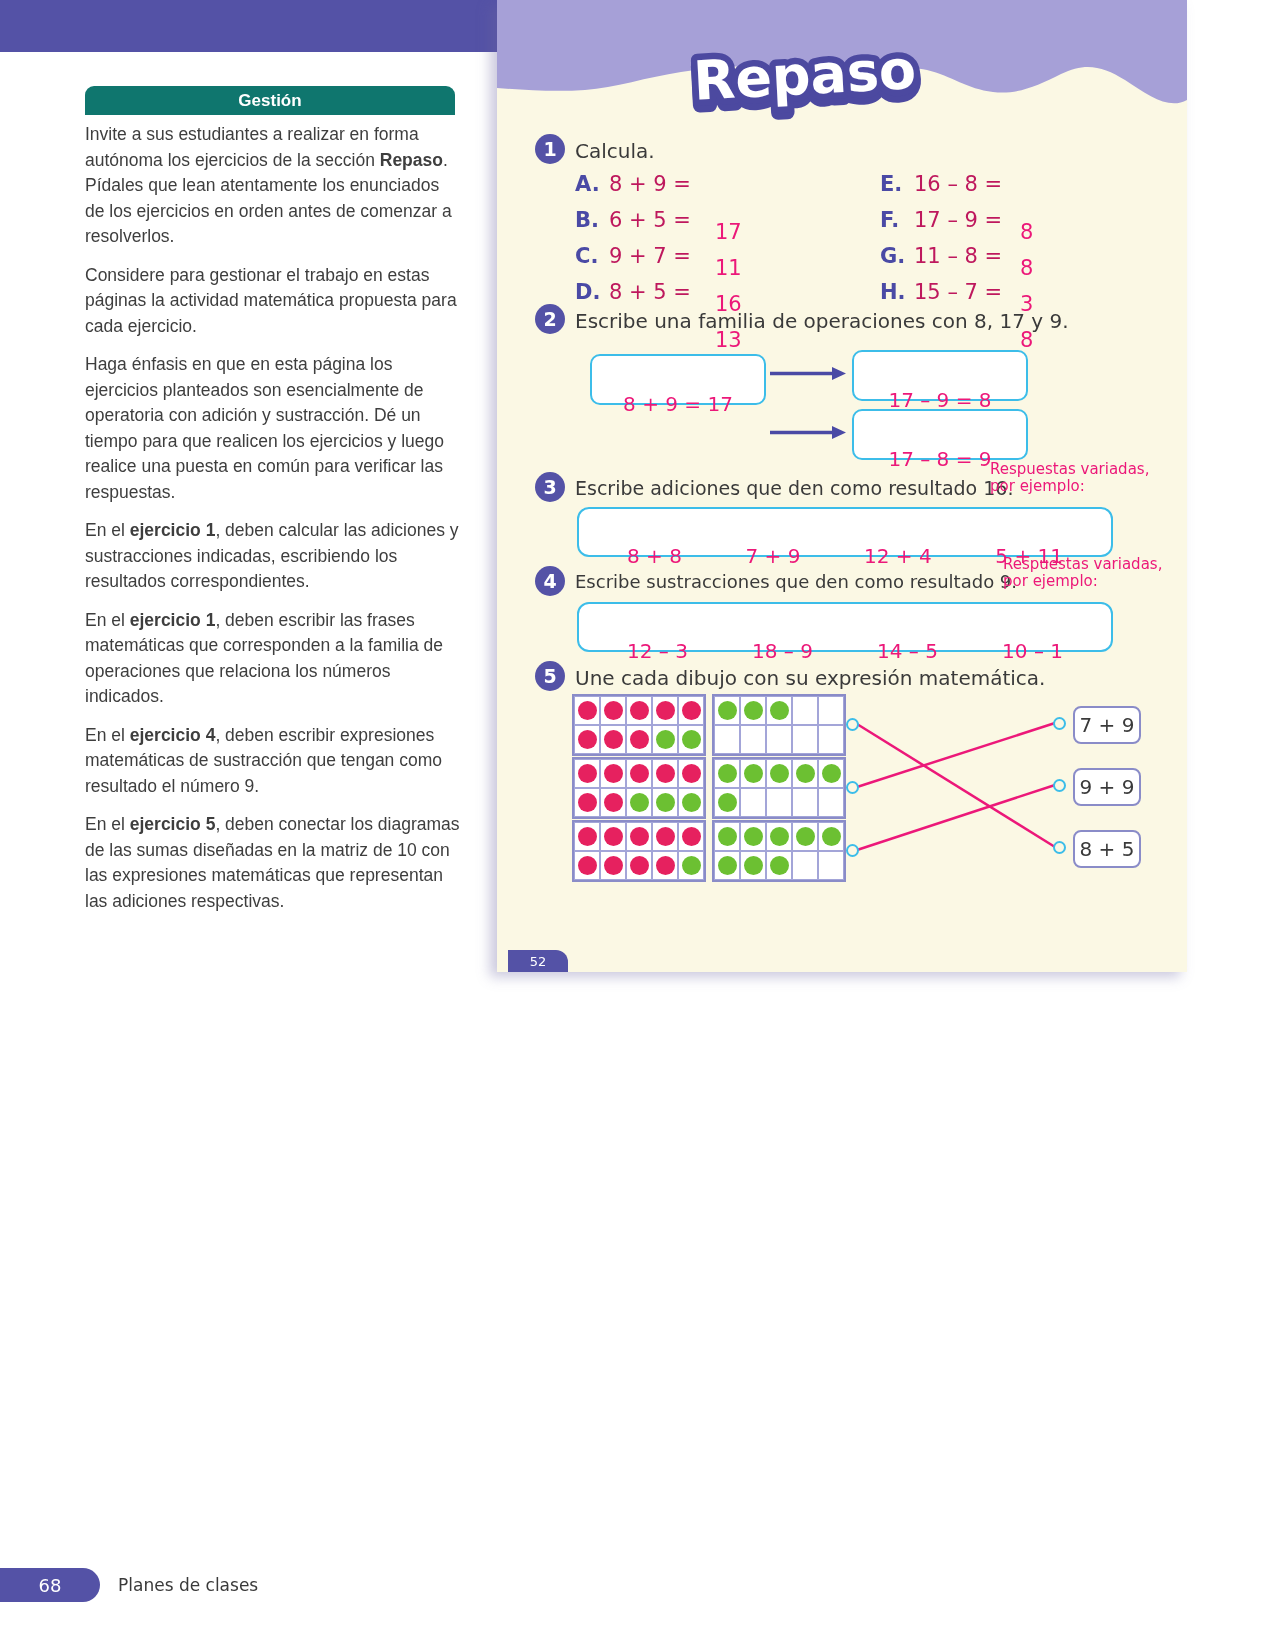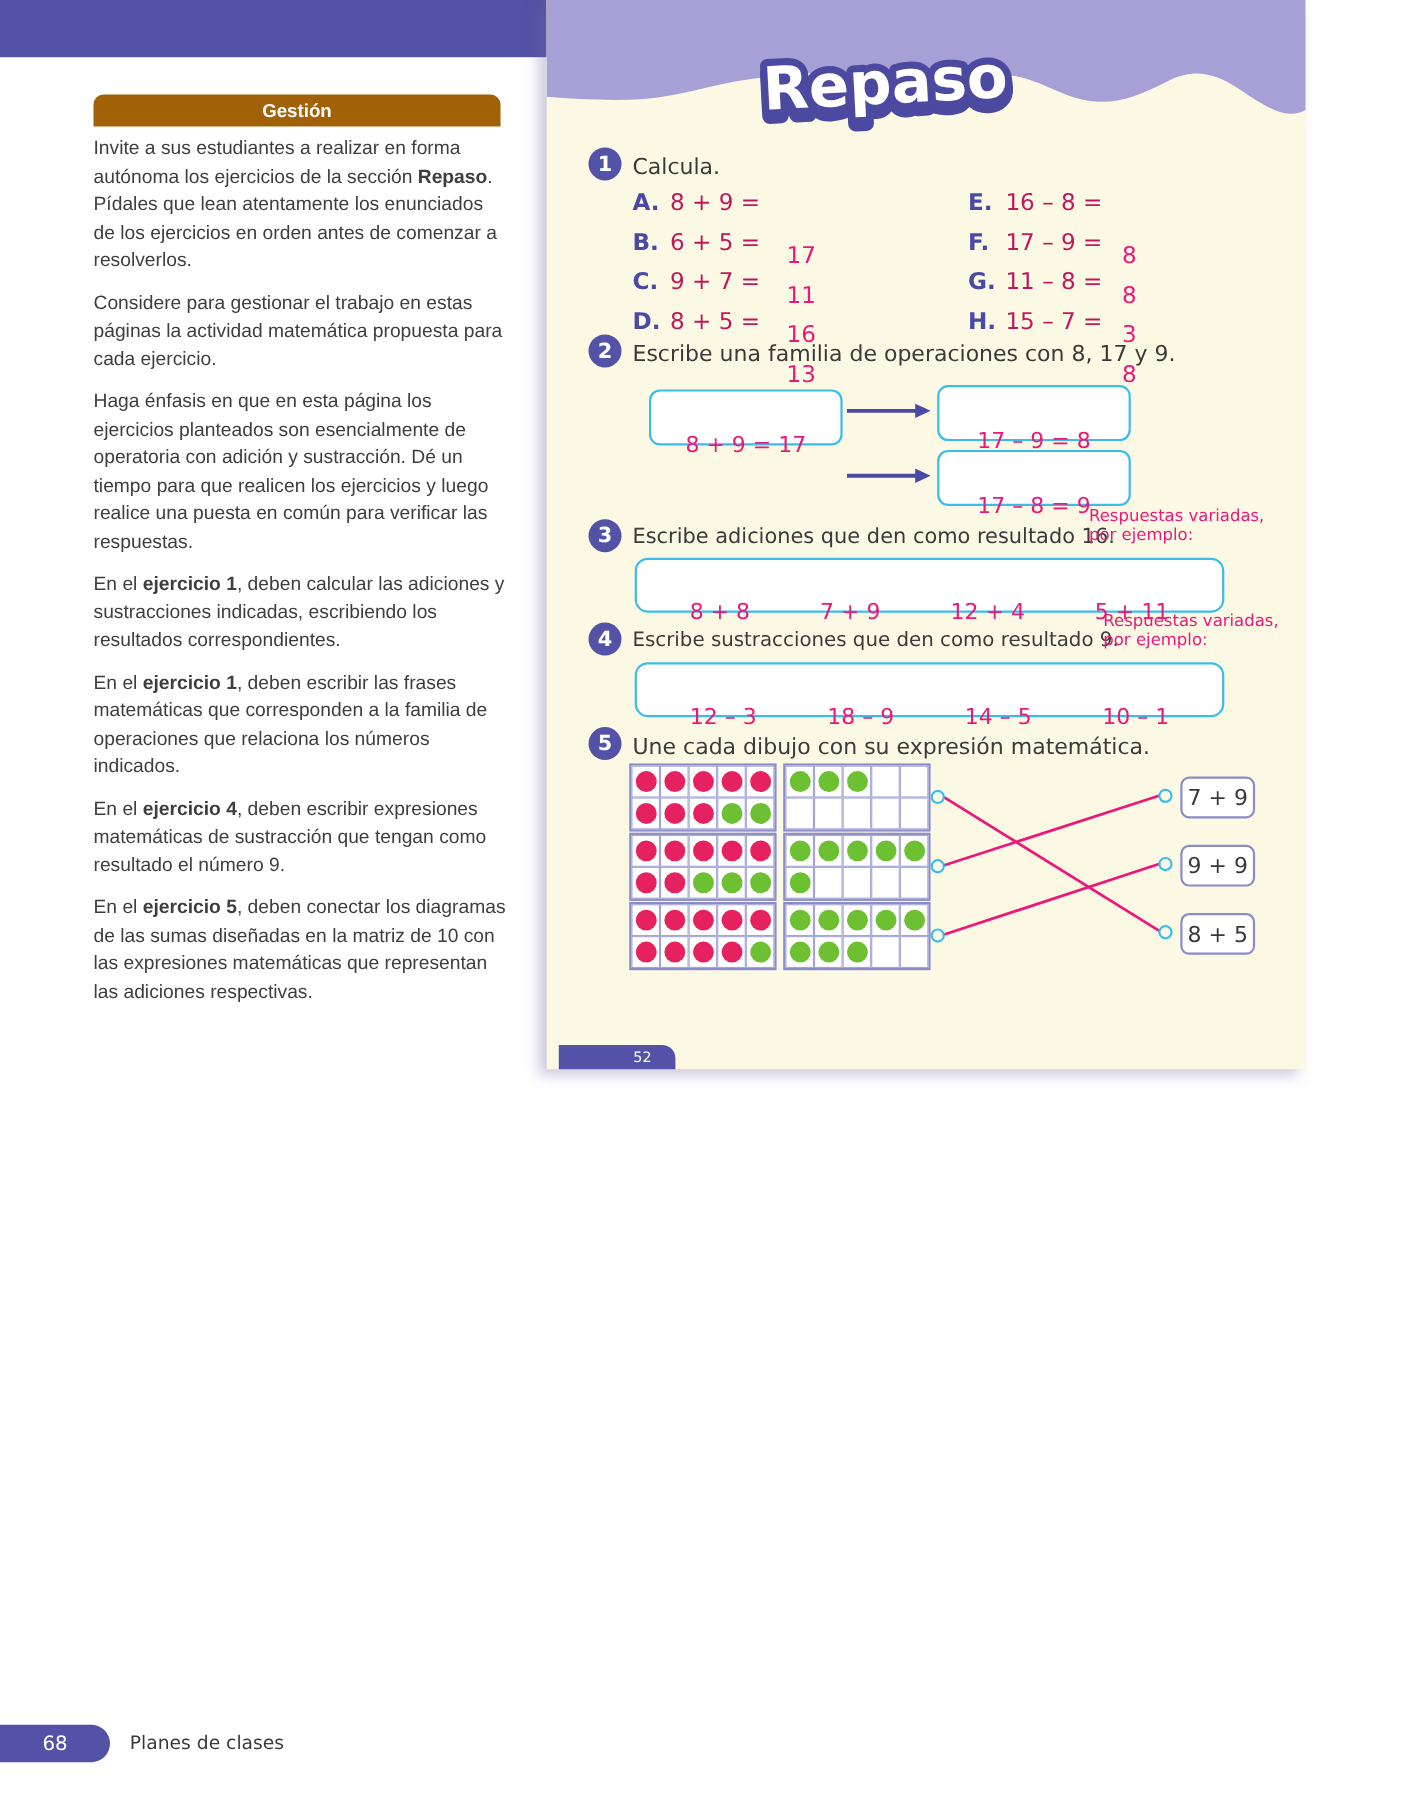--- a/index.html
+++ b/index.html
@@ -8,31 +8,31 @@
     font-family:"Liberation Sans",sans-serif;overflow:hidden;
   }
   
   .top-bar{position:absolute;left:0;top:0;width:497px;height:52px;background:#5452a6;}
   .footer-pill{position:absolute;left:0;top:1568px;width:100px;height:34px;background:#5452a6;
     border-radius:0 17px 17px 0;display:flex;align-items:center;justify-content:center;
     color:#fff;font-size:18px;font-family:"DejaVu Sans",sans-serif;}
   .footer-label{position:absolute;left:118px;top:1575px;font-size:17px;color:#3a3a3a;
     font-family:"DejaVu Sans",sans-serif;}
   
-  .gestion-bar{position:absolute;left:85px;top:86px;width:370px;height:29px;background:#a16207;
+  .gestion-bar{position:absolute;left:85px;top:86px;width:370px;height:29px;background:#0f766e;
     border-radius:9px 9px 0 0;display:flex;align-items:center;justify-content:center;
     color:#fff;font-weight:bold;font-size:17px;}
   .teacher-text{position:absolute;left:85px;top:122px;width:376px;font-size:17.5px;
     line-height:25.5px;color:#3e3e3e;}
   .teacher-text p{margin:0 0 13px 0;}
   
   .student-page{position:absolute;left:497px;top:0;width:690px;height:972px;background:#fbf8e4;
     box-shadow:-7px 5px 12px rgba(106,100,160,0.35);font-family:"DejaVu Sans",sans-serif;}
   .page-badge{position:absolute;left:11px;top:950px;width:60px;height:22px;background:#5452a6;
-    border-radius:0 12px 0 0;color:#fff;font-size:13px;display:flex;align-items:center;justify-content:center;padding-left:46px;}
+    border-radius:0 12px 0 0;color:#fff;font-size:13px;display:flex;align-items:center;justify-content:center;}
   .ex-num{position:absolute;left:38px;width:30px;height:30px;border-radius:50%;background:#5452a6;
     color:#fff;font-weight:bold;font-size:19px;display:flex;align-items:center;justify-content:center;}
   .ex-title{position:absolute;left:78px;font-size:20px;color:#3a3a3a;white-space:nowrap;}
   .calc-item{position:absolute;display:flex;font-size:21px;white-space:nowrap;}
   .calc-item .lbl{width:34px;color:#4a4aa5;font-weight:bold;}
   .calc-item .expr{color:#be185d;min-width:106px;}
   .pink{color:#ec1879;margin-top:48px;}
   .fam-box{position:absolute;width:172px;height:47px;background:#fff;border:2.5px solid #3cbde9;
     border-radius:10px;display:flex;align-items:center;justify-content:center;font-size:20px;}
   .arrow-svg{position:absolute;}

